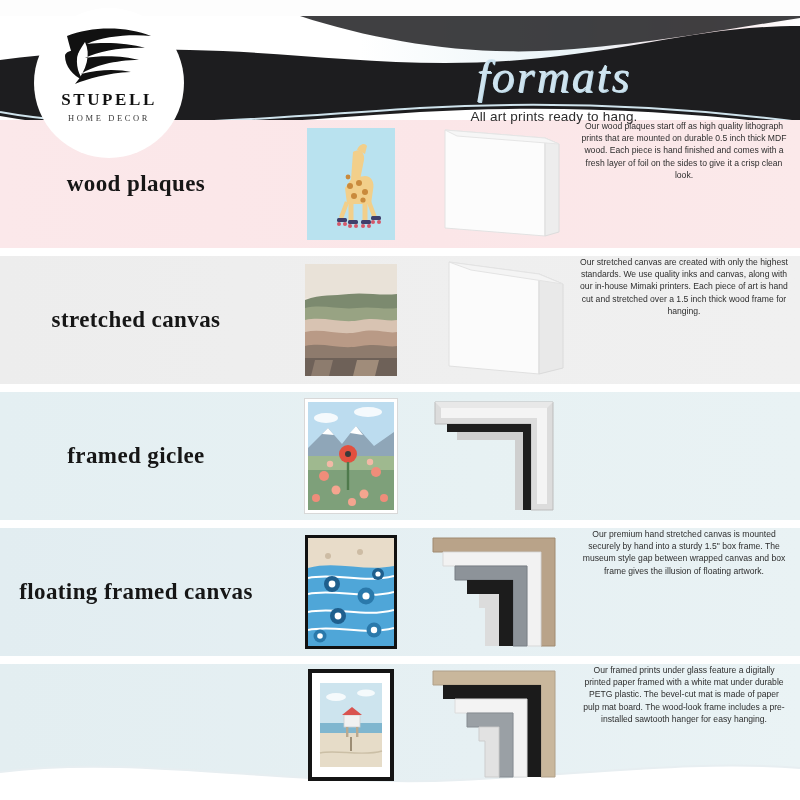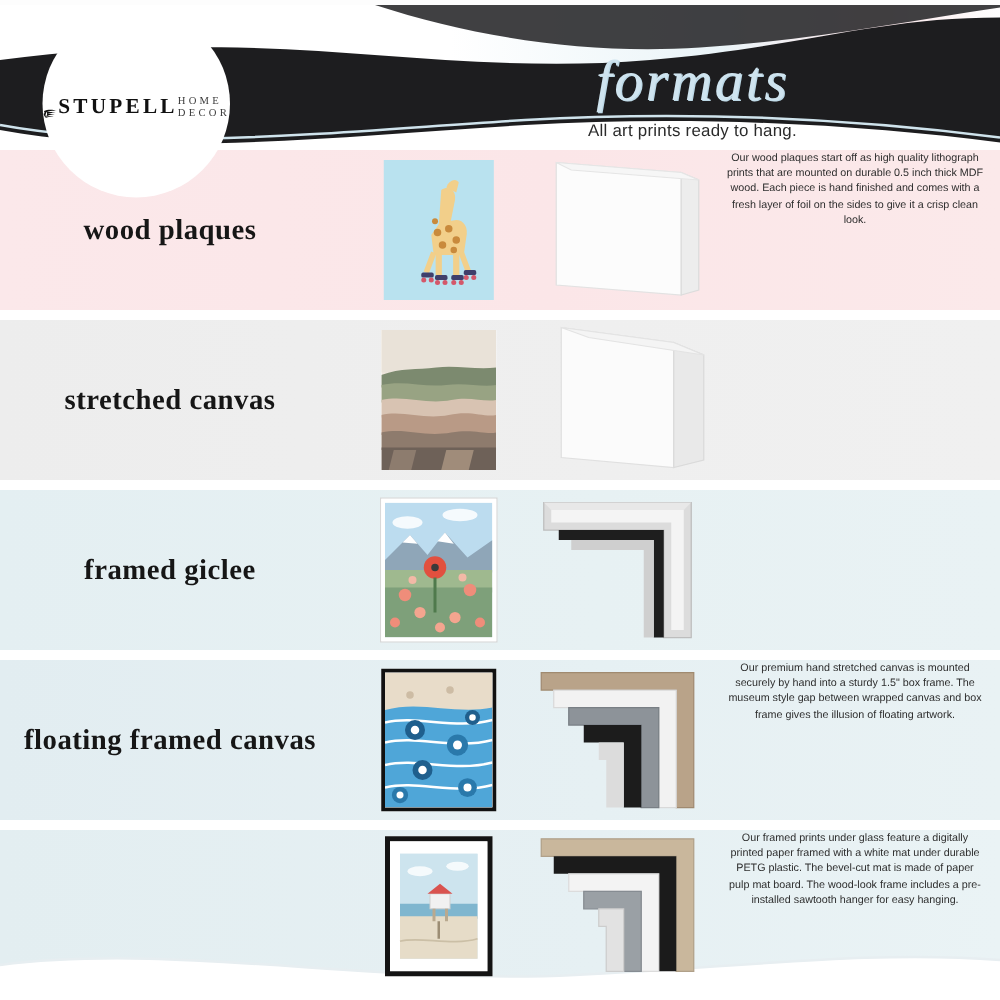--- a/index.html
+++ b/index.html
@@ -10,33 +10,33 @@
     overflow:hidden;
   }
   .page{
     position:relative;
     width:800px;height:800px;
     background:#fdfdfd;
     overflow:hidden;
   }
   
   .header{
-    position:absolute;left:0;top:4px;width:800px;height:120px;
+    position:absolute;left:0;top:16px;width:800px;height:120px;
     background:#1d1d1f;
     overflow:hidden;
   }
   .header .wave-white{
     position:absolute;left:0;top:0;width:800px;height:120px;
   }
   .brand-circle{
     position:absolute;left:34px;top:8px;width:150px;height:150px;
     background:#ffffff;border-radius:50%;
     box-shadow:0 0 0 0 rgba(0,0,0,0);
     z-index:5;
-    display:flex;align-items:center;justify-content:flex-start;
+    display:flex;flex-direction:column;align-items:center;justify-content:flex-start;
   }
   .brand-mark{
     margin-top:16px;width:104px;height:62px;
   }
   .brand-name{
     margin-top:4px;
     font-family:"Liberation Serif", serif;
     font-size:17px;letter-spacing:2.6px;color:#111;font-weight:700;
   }
   .brand-sub{
@@ -223,20 +223,23 @@
     </div>
 
     <div class="row-detail">
       <svg viewBox="0 0 150 124" style="width:150px;height:124px;">
         <polygon points="22,4 112,16 112,116 22,108" fill="#fbfbfb" stroke="#e0e0e0" stroke-width="1"></polygon>
         <polygon points="112,16 136,26 136,110 112,116" fill="#e9e9e9" stroke="#dadada" stroke-width="1"></polygon>
         <polygon points="22,4 112,16 136,26 44,12" fill="#f4f4f4" stroke="#e3e3e3" stroke-width="1"></polygon>
       </svg>
     </div>
 
+    <div class="row-text">
+      <p>Our stretched canvas are created with only the highest standards. We use quality inks and canvas, along with our in-house Mimaki printers. Each piece of art is hand cut and stretched over a 1.5 inch thick wood frame for hanging.</p>
+    </div>
   </div>
   <div class="gap" style="top:384px;"></div>
 
   <div class="row" style="top:392px;">
     <div class="band band-blue"></div>
     <div class="row-label">framed giclee</div>
 
     <div class="row-art">
       <div class="art" style="width:92px;height:114px;border:3px solid #ffffff;box-shadow:0 0 0 1px #d8d8d8;">
         <svg viewBox="0 0 86 108" style="width:86px;height:108px;display:block;">

